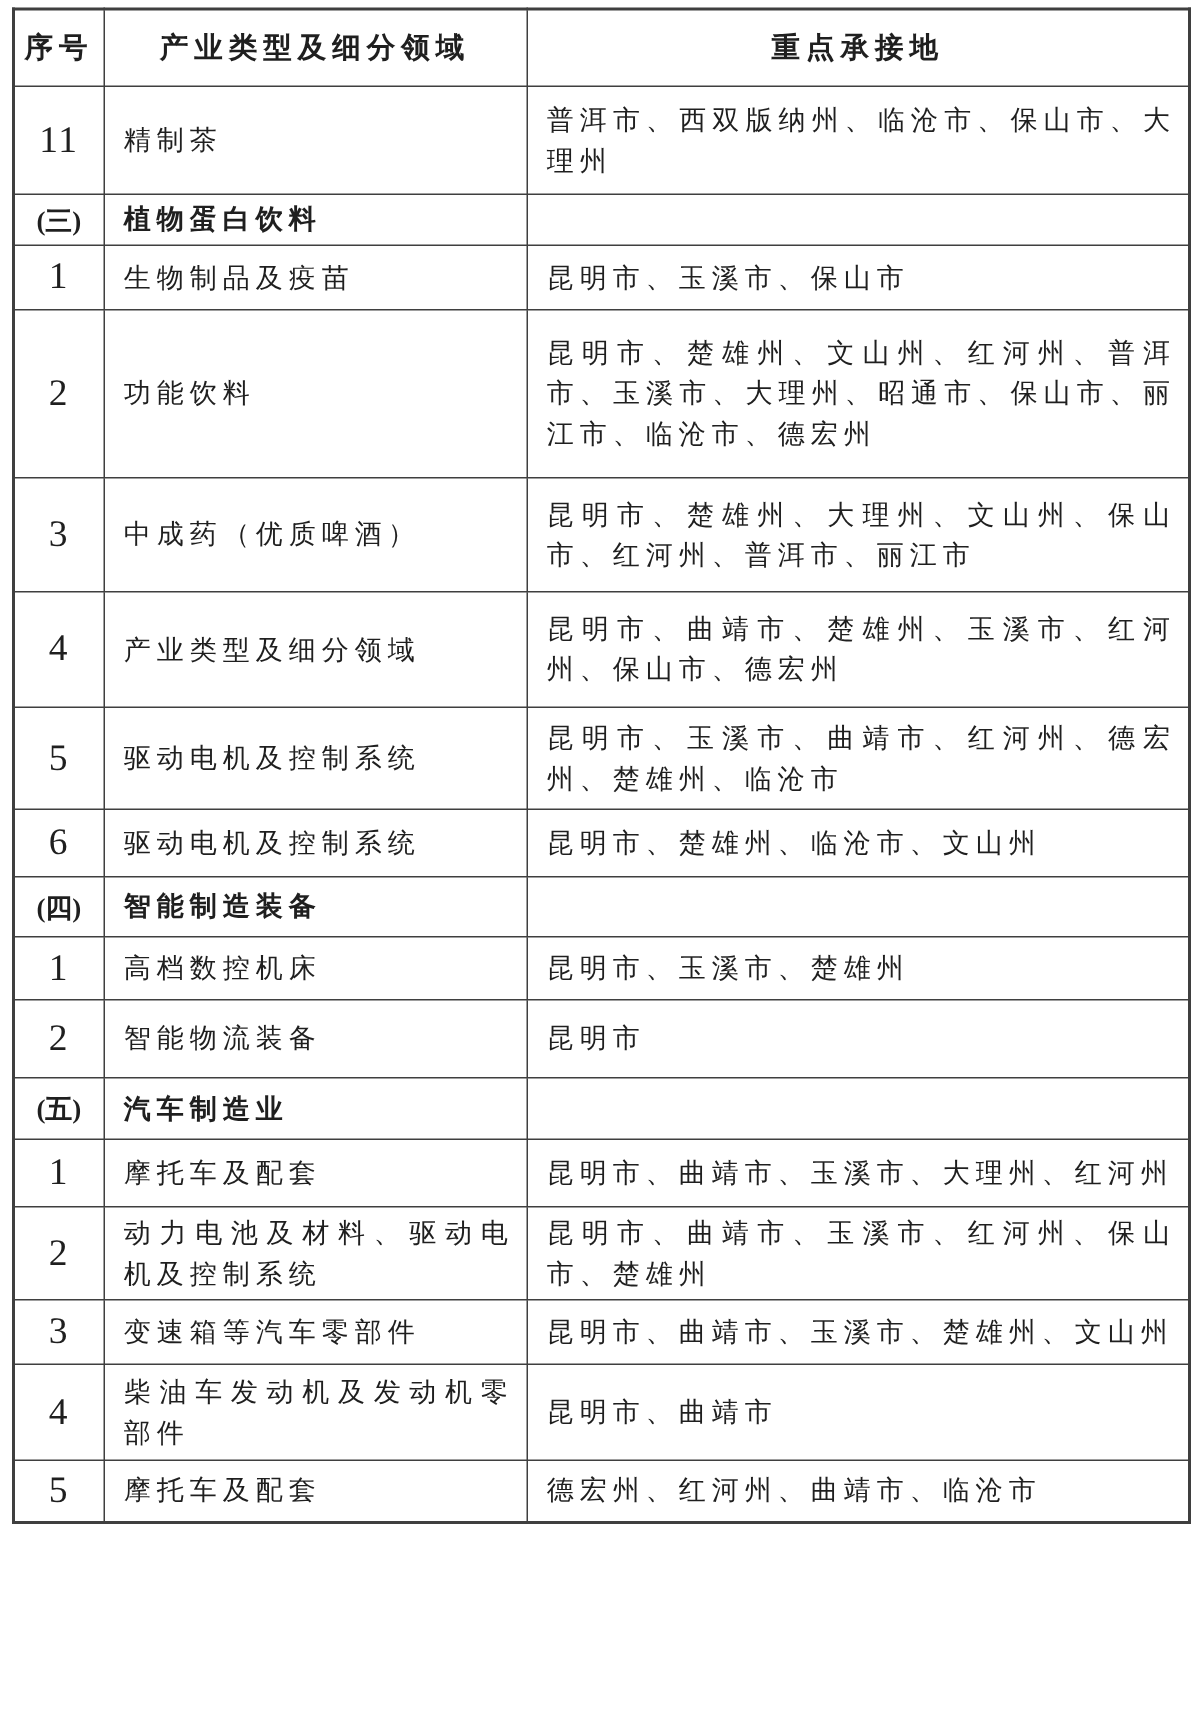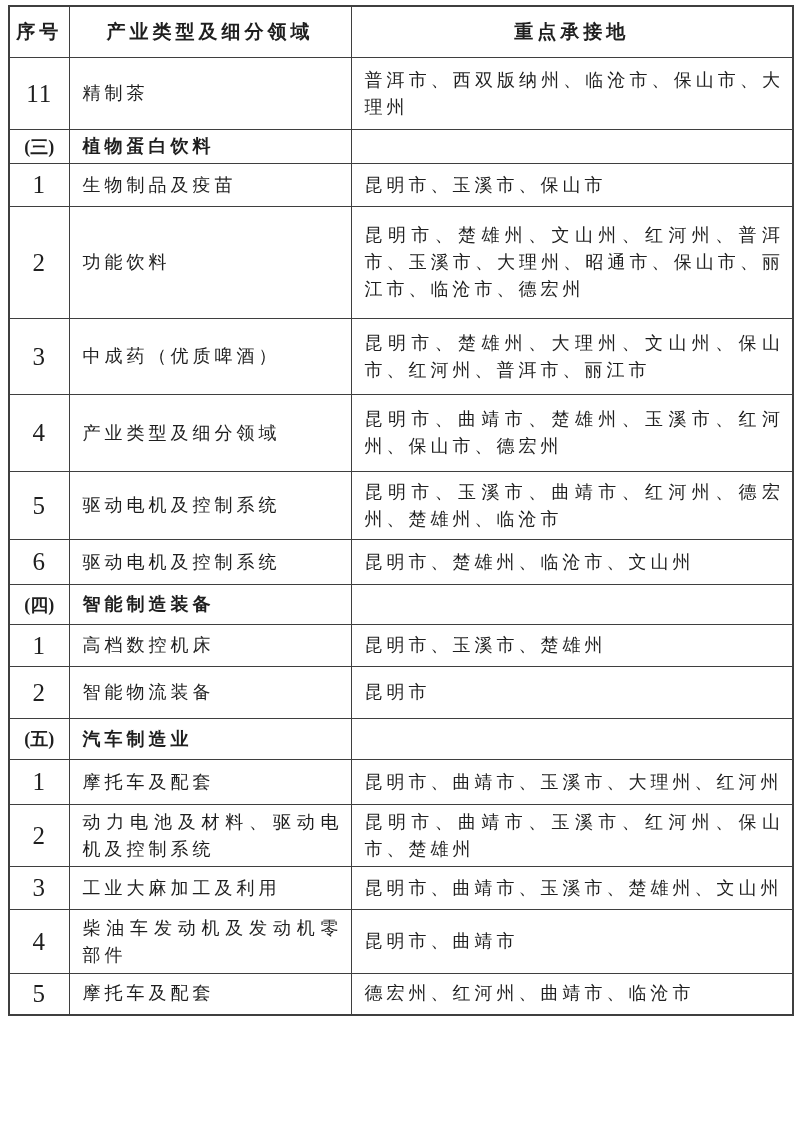--- a/index.html
+++ b/index.html
@@ -134,21 +134,21 @@
         <td class="field">摩托车及配套</td>
         <td class="loc">昆明市、曲靖市、玉溪市、大理州、红河州</td>
       </tr>
       <tr style="height:62px">
         <td class="no">2</td>
         <td class="field">动力电池及材料、驱动电机及控制系统</td>
         <td class="loc">昆明市、曲靖市、玉溪市、红河州、保山市、楚雄州</td>
       </tr>
       <tr style="height:43px">
         <td class="no">3</td>
-        <td class="field">工业大麻加工及利用</td>
+        <td class="field">变速箱等汽车零部件</td>
         <td class="loc">昆明市、曲靖市、玉溪市、楚雄州、文山州</td>
       </tr>
       <tr style="height:64px">
         <td class="no">4</td>
         <td class="field">柴油车发动机及发动机零部件</td>
         <td class="loc">昆明市、曲靖市</td>
       </tr>
       <tr style="height:41px">
         <td class="no">5</td>
         <td class="field">摩托车及配套</td>

